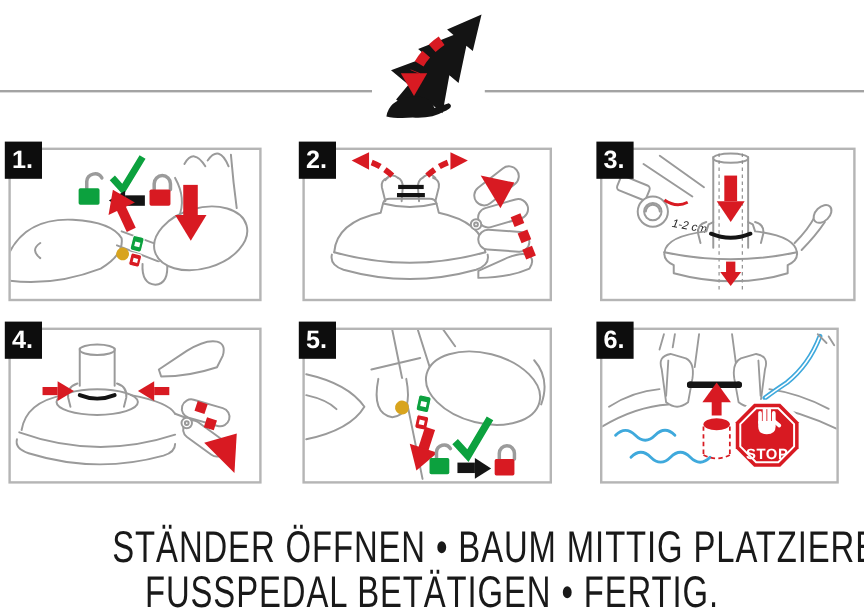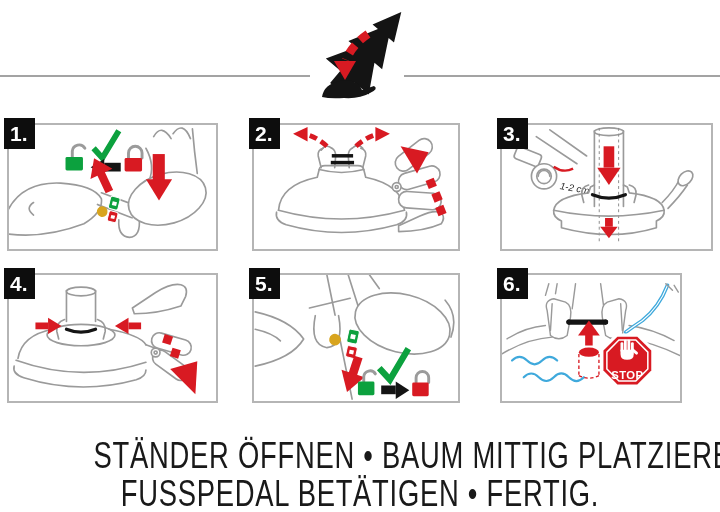--- a/index.html
+++ b/index.html
@@ -9,21 +9,21 @@
   .hline.left{left:0;width:310px;}
   .hline.right{left:404px;width:316px;}
   .hero{position:absolute;left:300px;top:0;width:140px;height:110px;}
   .panel{position:absolute;background:#fff;border:2px solid #b5b5b5;box-sizing:border-box;}
   .panel svg{position:absolute;left:0;top:0;width:100%;height:100%;}
   .p1{left:7px;top:123px;width:211px;height:128px;}
   .p2{left:252px;top:123px;width:208px;height:128px;}
   .p3{left:500px;top:123px;width:213px;height:128px;}
   .p4{left:7px;top:273px;width:211px;height:130px;}
   .p5{left:252px;top:273px;width:208px;height:130px;}
-  .p6{left:500px;top:273px;width:182px;height:130px;}
+  .p6{left:500px;top:273px;width:199px;height:130px;}
   .num{position:absolute;width:31px;height:31px;background:#0d0d0d;color:#fff;z-index:3;
        font-weight:700;font-size:21px;line-height:31px;text-align:left;padding-left:6px;box-sizing:border-box;}
   .n1{left:4px;top:118px;} .n2{left:249px;top:118px;} .n3{left:497px;top:118px;}
   .n4{left:4px;top:268px;} .n5{left:249px;top:268px;} .n6{left:497px;top:268px;}
   .footer{position:absolute;left:0;top:437px;width:720px;text-align:center;color:#191919;}
   .fline{white-space:nowrap;font-size:37px;line-height:38px;letter-spacing:1px;font-weight:400;
          transform:scaleX(0.74);transform-origin:50% 50%;}
   .art{stroke:#9a9a9a;stroke-width:1.7;fill:none;stroke-linecap:round;stroke-linejoin:round;}
   .artf{stroke:#9a9a9a;stroke-width:1.7;fill:#ffffff;stroke-linecap:round;stroke-linejoin:round;}
   .red{fill:#d81a22;} .green{fill:#0ca13e;} .blackf{fill:#141414;}

